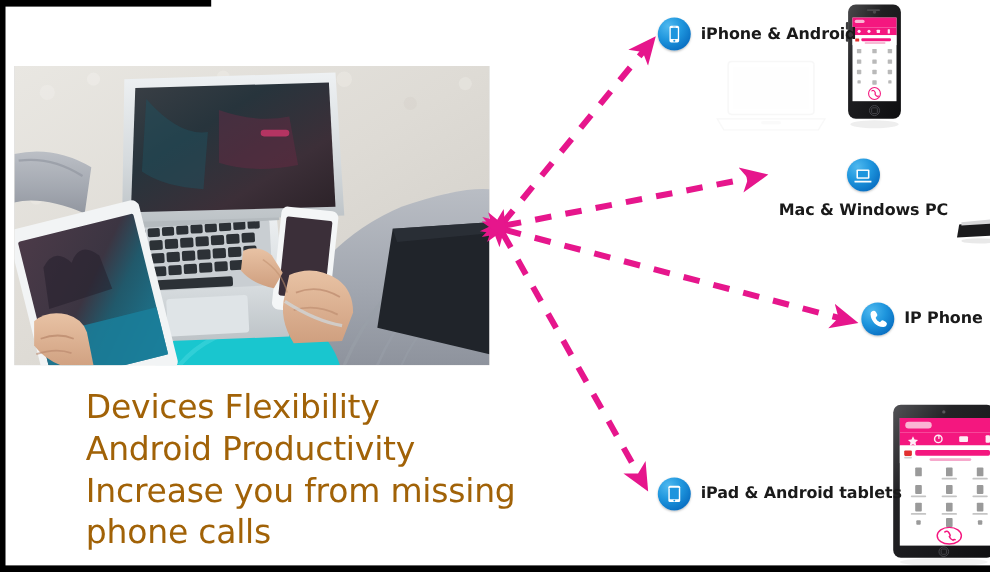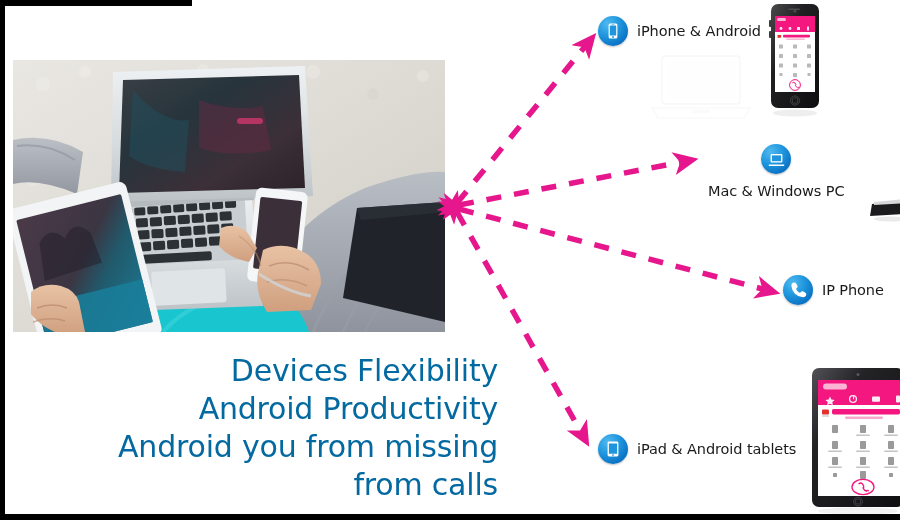--- a/index.html
+++ b/index.html
@@ -53,24 +53,23 @@
 
   
   .headline {
     position: absolute;
     left: 78px;
     top: 352px;
     width: 420px;
     font-family: "DejaVu Sans", sans-serif;
     font-size: 30px;
     line-height: 38px;
-    color: #0369a1;
+    color: #a16207;
     font-weight: 400;
     letter-spacing: -0.2px;
-    text-align: right;
   }
   .headline div { white-space: nowrap; }
 
   
   .arrows {
     position: absolute;
     left: 0; top: 0;
     width: 900px; height: 520px;
     pointer-events: none;
   }
@@ -92,21 +91,21 @@
       radial-gradient(circle at 32% 26%, #4fb9ef 0%, #1e95dd 42%, #0b72c4 76%, #0a5fa8 100%);
     display: flex;
     align-items: center;
     justify-content: center;
     box-shadow: 0 1px 2px rgba(0,0,0,0.25);
   }
   .node .badge svg { display: block; }
   .node .lbl {
     font-family: "DejaVu Sans", sans-serif;
     font-size: 14.5px;
-    font-weight: normal;
+    font-weight: bold;
     color: #1a1a1a;
     letter-spacing: -0.1px;
   }
 
   .node-phone   { left: 598px; top: 16px; }
   .node-pc      { left: 708px; top: 144px; flex-direction: column; }
   .node-ipphone { left: 783px; top: 275px; }
   .node-tablet  { left: 598px; top: 434px; }
 
   
@@ -292,22 +291,22 @@
       <path d="M254 222 q20 -6 40 4" stroke="#b8866a" stroke-width="1.6" fill="none" opacity="0.55"></path>
       <path d="M226 176 q18 12 22 30" stroke="#c08f70" stroke-width="1.4" fill="none" opacity="0.55"></path>
 
       <path d="M246 214 q28 18 52 22" stroke="#cfd4d7" stroke-width="3" fill="none" opacity="0.8"></path>
     </svg>
   </div>
 
   <div class="headline">
     <div>Devices Flexibility</div>
     <div>Android Productivity</div>
-    <div>Android you from missing</div>
-    <div>from calls</div>
+    <div>Increase you from missing</div>
+    <div>phone calls</div>
   </div>
 
   <div class="ghost-laptop shot">
     <svg width="106" height="74" viewBox="0 0 106 74" xmlns="http://www.w3.org/2000/svg">
       <rect x="14" y="4" width="78" height="48" rx="3" fill="#ffffff" stroke="#c9c9c9" stroke-width="1.4"></rect>
       <rect x="19" y="9" width="68" height="38" fill="#fafafa"></rect>
       <path d="M4 56 L102 56 L96 66 L10 66 Z" fill="#ffffff" stroke="#cccccc" stroke-width="1.2"></path>
       <rect x="44" y="58" width="18" height="3" rx="1.5" fill="#e2e2e2"></rect>
     </svg>
   </div>

